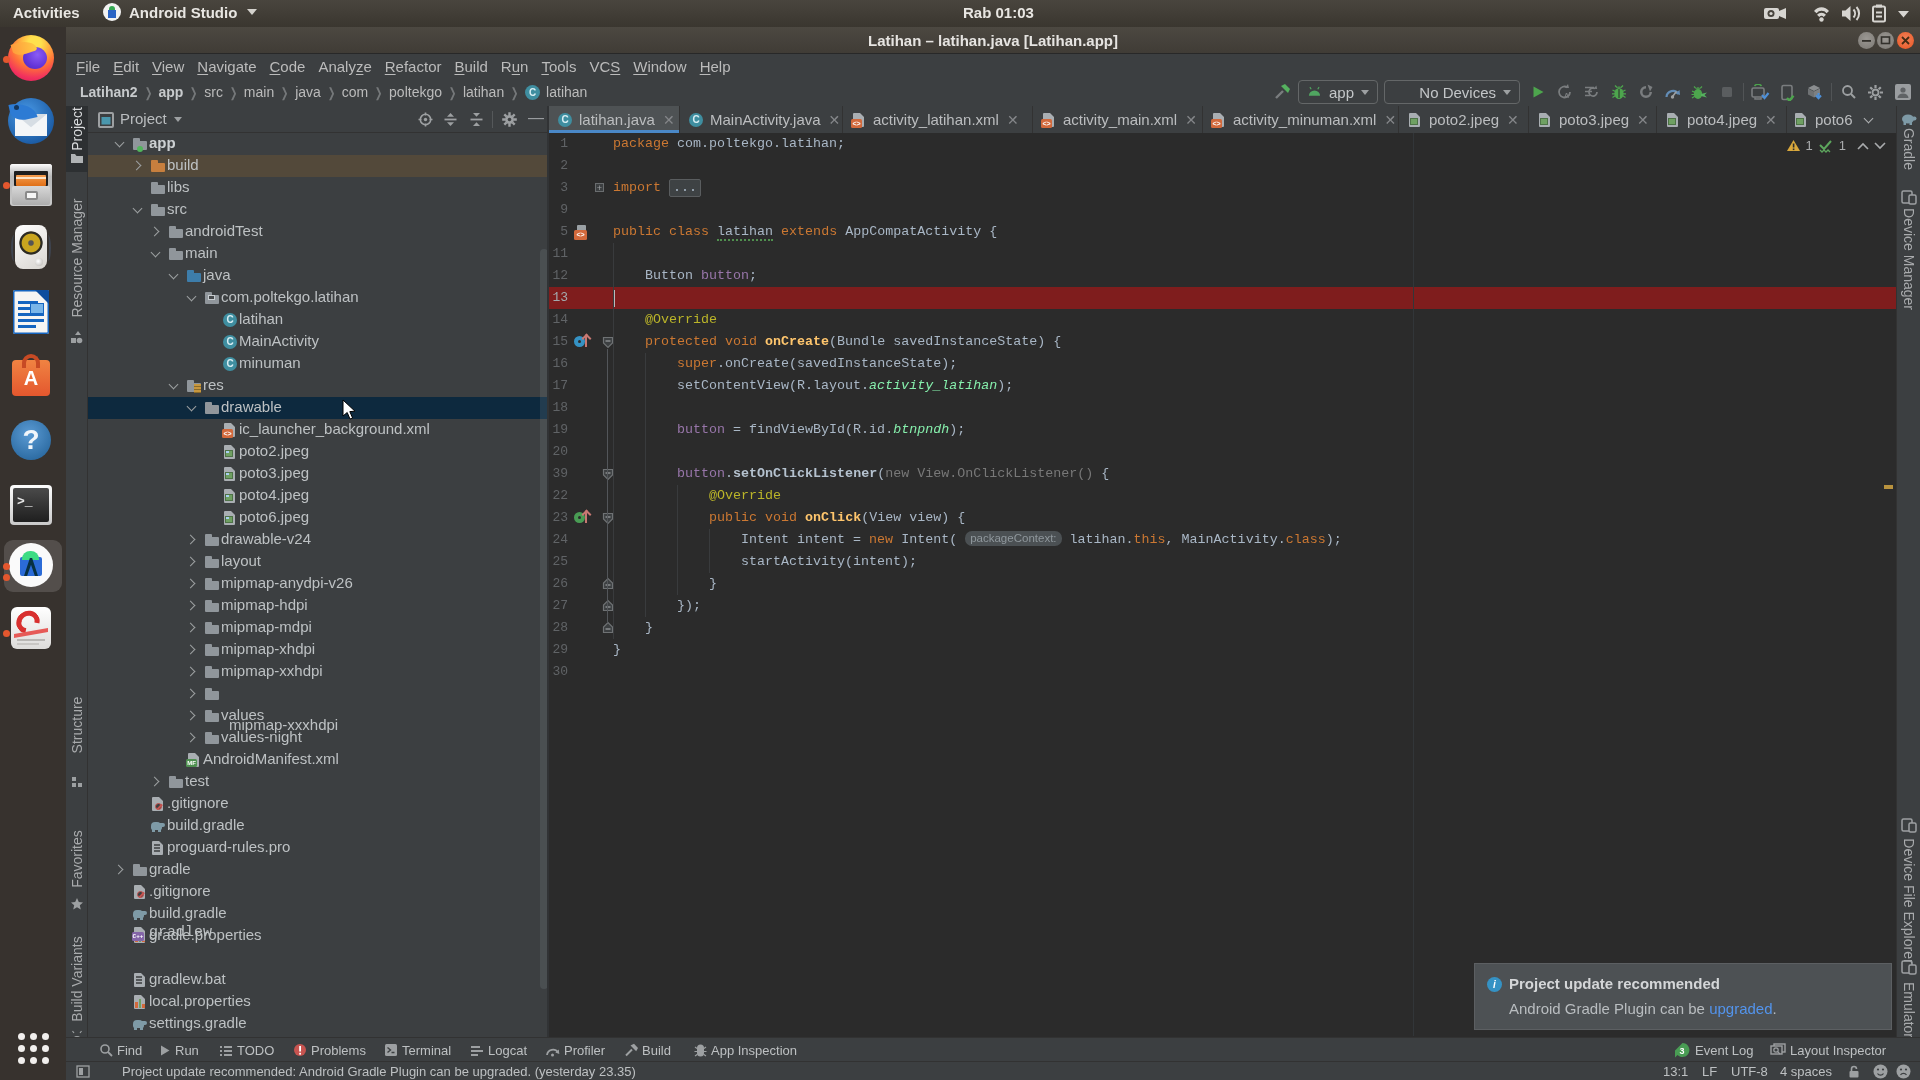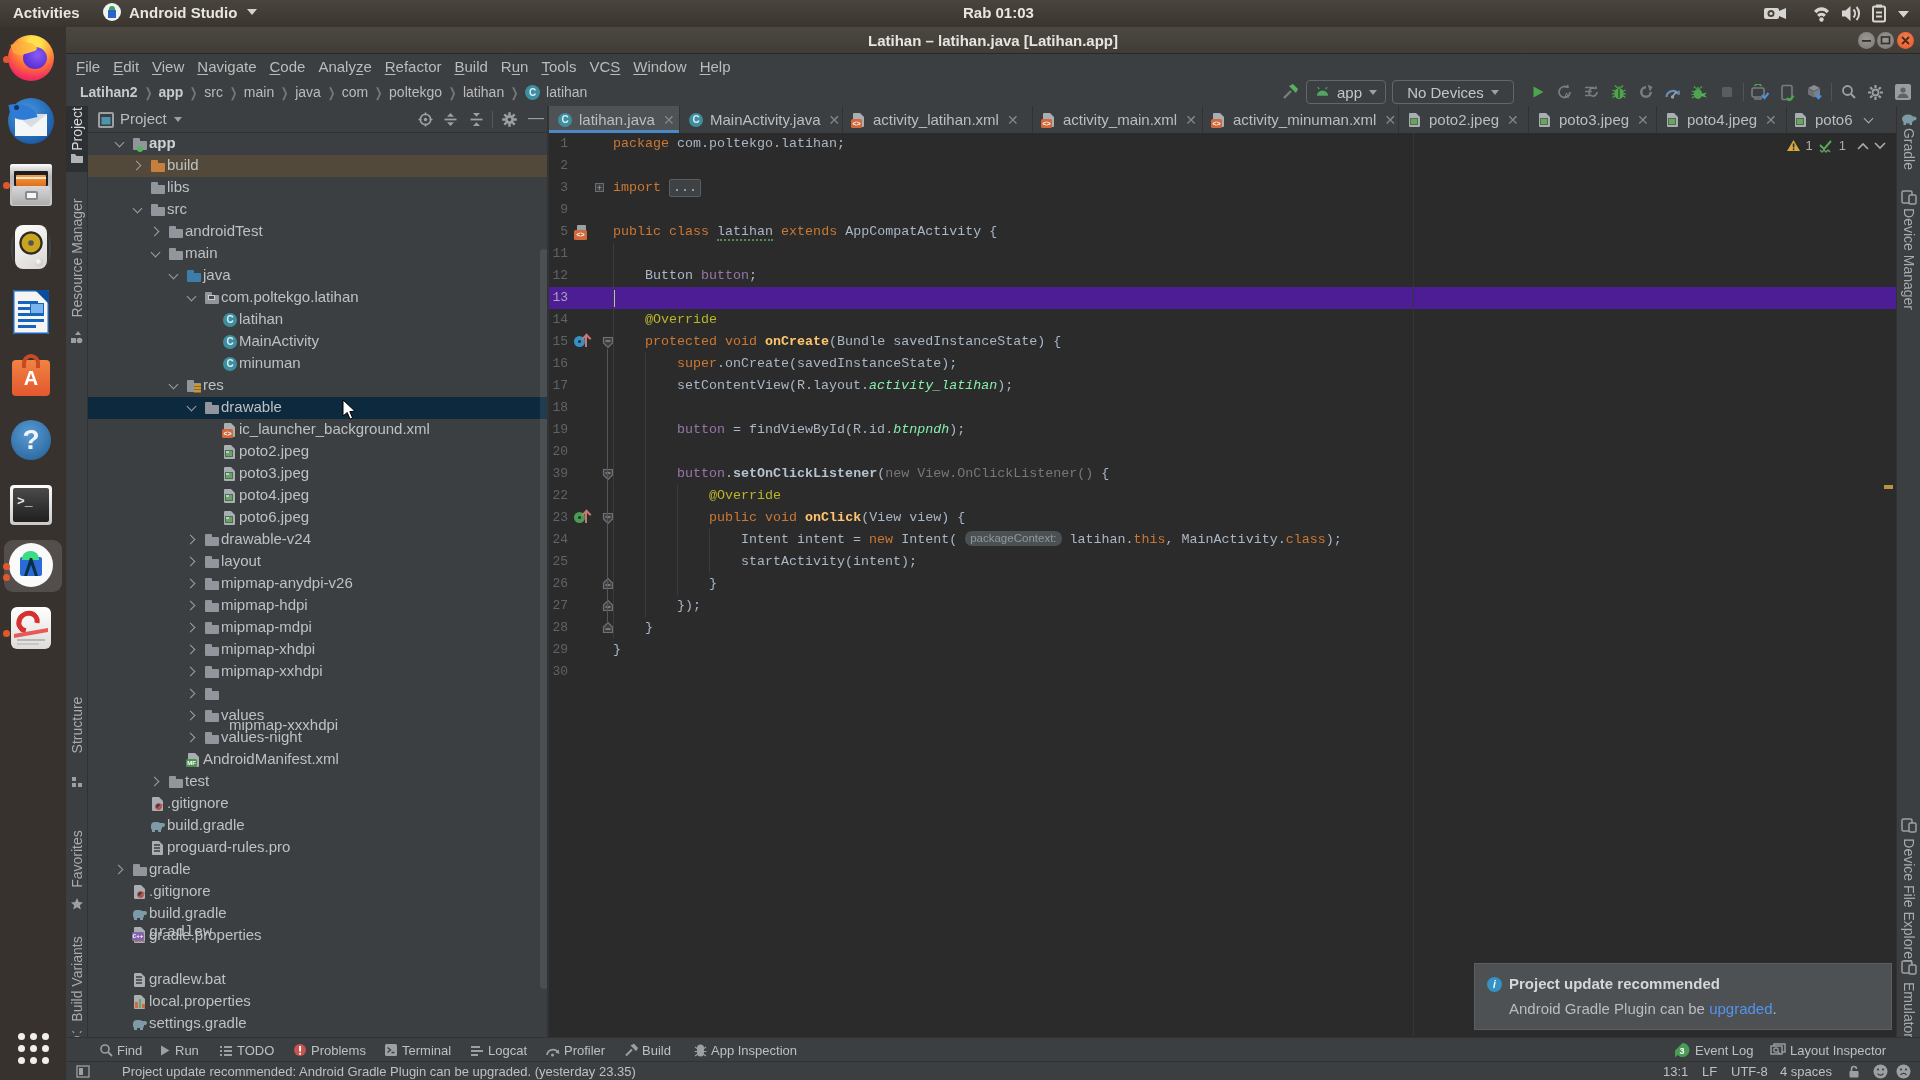--- a/index.html
+++ b/index.html
@@ -214,21 +214,21 @@
 <span class="tico">
             <svg width="18" height="18" viewBox="0 0 18 18">
               <path d="M3 15 L10 8" stroke="#7a7d7f" stroke-width="2.4"></path>
               <path d="M8 3 l4 -2 5 5 -2 4 z" fill="#55b15f"></path>
             </svg>
           </span>
 <span class="combo" style="width:80px;justify-content:space-between"><svg width="16" height="12" viewBox="0 0 16 12">
               <path d="M2 10 a6 5.5 0 0 1 12 0 z" fill="#50a661"></path>
               <path d="M4.5 3 l-1.4 -2.2 M11.5 3 l1.4 -2.2" stroke="#50a661" stroke-width="1.2"></path>
             </svg>app<span class="cdown"></span></span>
-<span class="combo" style="width:122px;justify-content:center;margin-right:10px">No Devices<span class="cdown"></span></span>
+<span class="combo" style="width:136px;justify-content:flex-end;margin-right:4px">No Devices<span class="cdown"></span></span>
 <span class="tico">
             <svg width="14" height="14">
               <path d="M2.5 1.5 L12.5 7 L2.5 12.5 z" fill="#4da54d"></path>
             </svg>
           </span>
 <span class="tico">
             <svg width="16" height="16" viewBox="0 0 16 16">
               <path d="M13 8 a5.5 5.5 0 1 1 -2.5 -4.6" stroke="#7a7d7f" stroke-width="1.8" fill="none"></path>
               <path d="M11 0 l1 4 -4 0 z" fill="#7a7d7f"></path>
               <text x="7" y="14" font-size="7" fill="#7a7d7f" font-weight="bold">A</text>
@@ -670,21 +670,21 @@
 #tabs{height:27px;background:#3c3f41;display:flex;flex:none;font-size:15px;color:#bbbdbf;position:relative}
 .tab{height:27px;display:flex;align-items:center;padding:0 10px 0 8px;gap:6px;border-right:1px solid #323232;white-space:nowrap;position:relative}
 .tab .x{color:#85878a;font-size:14px;margin-left:2px}
 .tab.act{background:#4e5254}
 .tab.act::after{content:"";position:absolute;left:0;right:0;bottom:0;height:3px;background:#4a88c7}
 .ticon16{width:16px;height:16px;position:relative;flex:none}
 .jfile{position:absolute;left:2px;top:1px;width:11px;height:14px;background:#a9aeb2;border-radius:1px}
 .jfile::before{content:"";position:absolute;right:-1px;top:-1px;border:3px solid;border-color:#3c3f41 #3c3f41 transparent transparent}
 #code{flex:1;position:relative;overflow:hidden;font-family:"Liberation Mono",monospace}
 .cl{position:absolute;left:0;width:100%;height:22px}
-.cl.cur{background:#4c1d95}
+.cl.cur{background:#7f1d1d}
 .num{position:absolute;left:0;top:0;width:19px;text-align:right;color:#606366;font-size:13px;line-height:22px}
 .ct{position:absolute;left:64px;top:0;font-size:13.34px;line-height:22px;white-space:pre;color:#a9b7c6;letter-spacing:0.005px}
 .k{color:#cc7832}.an{color:#bbb529}.fl{color:#9876aa}.mt{color:#ffc66d;font-weight:bold}.im{color:#86efac;font-style:italic}.gy{color:#787878}
 .fbox{display:inline-block;background:#3e4244;border:1px solid #5a5d5f;border-radius:2px;color:#a9b7c6;padding:0 3px;line-height:16px}
 .hint{display:inline-block;background:#4b5053;border-radius:7px;color:#8f979c;font-family:"Liberation Sans";font-size:11.5px;line-height:15px;padding:0 5px;vertical-align:1px}
 .sq{border-bottom:2px dotted #50904f}
 .guide{position:absolute;width:1px;background:#393b3d}
 .fm{position:absolute;width:9px;height:9px}
 #toolbar2{height:24px;background:#3c3f41;border-top:1px solid #323232;position:relative;flex:none;font-size:13px;color:#bdc0c2}
 #statusbar{height:19px;background:#3c3f41;border-top:1px solid #323232;position:relative;flex:none;font-size:13px;color:#bdc0c2}

